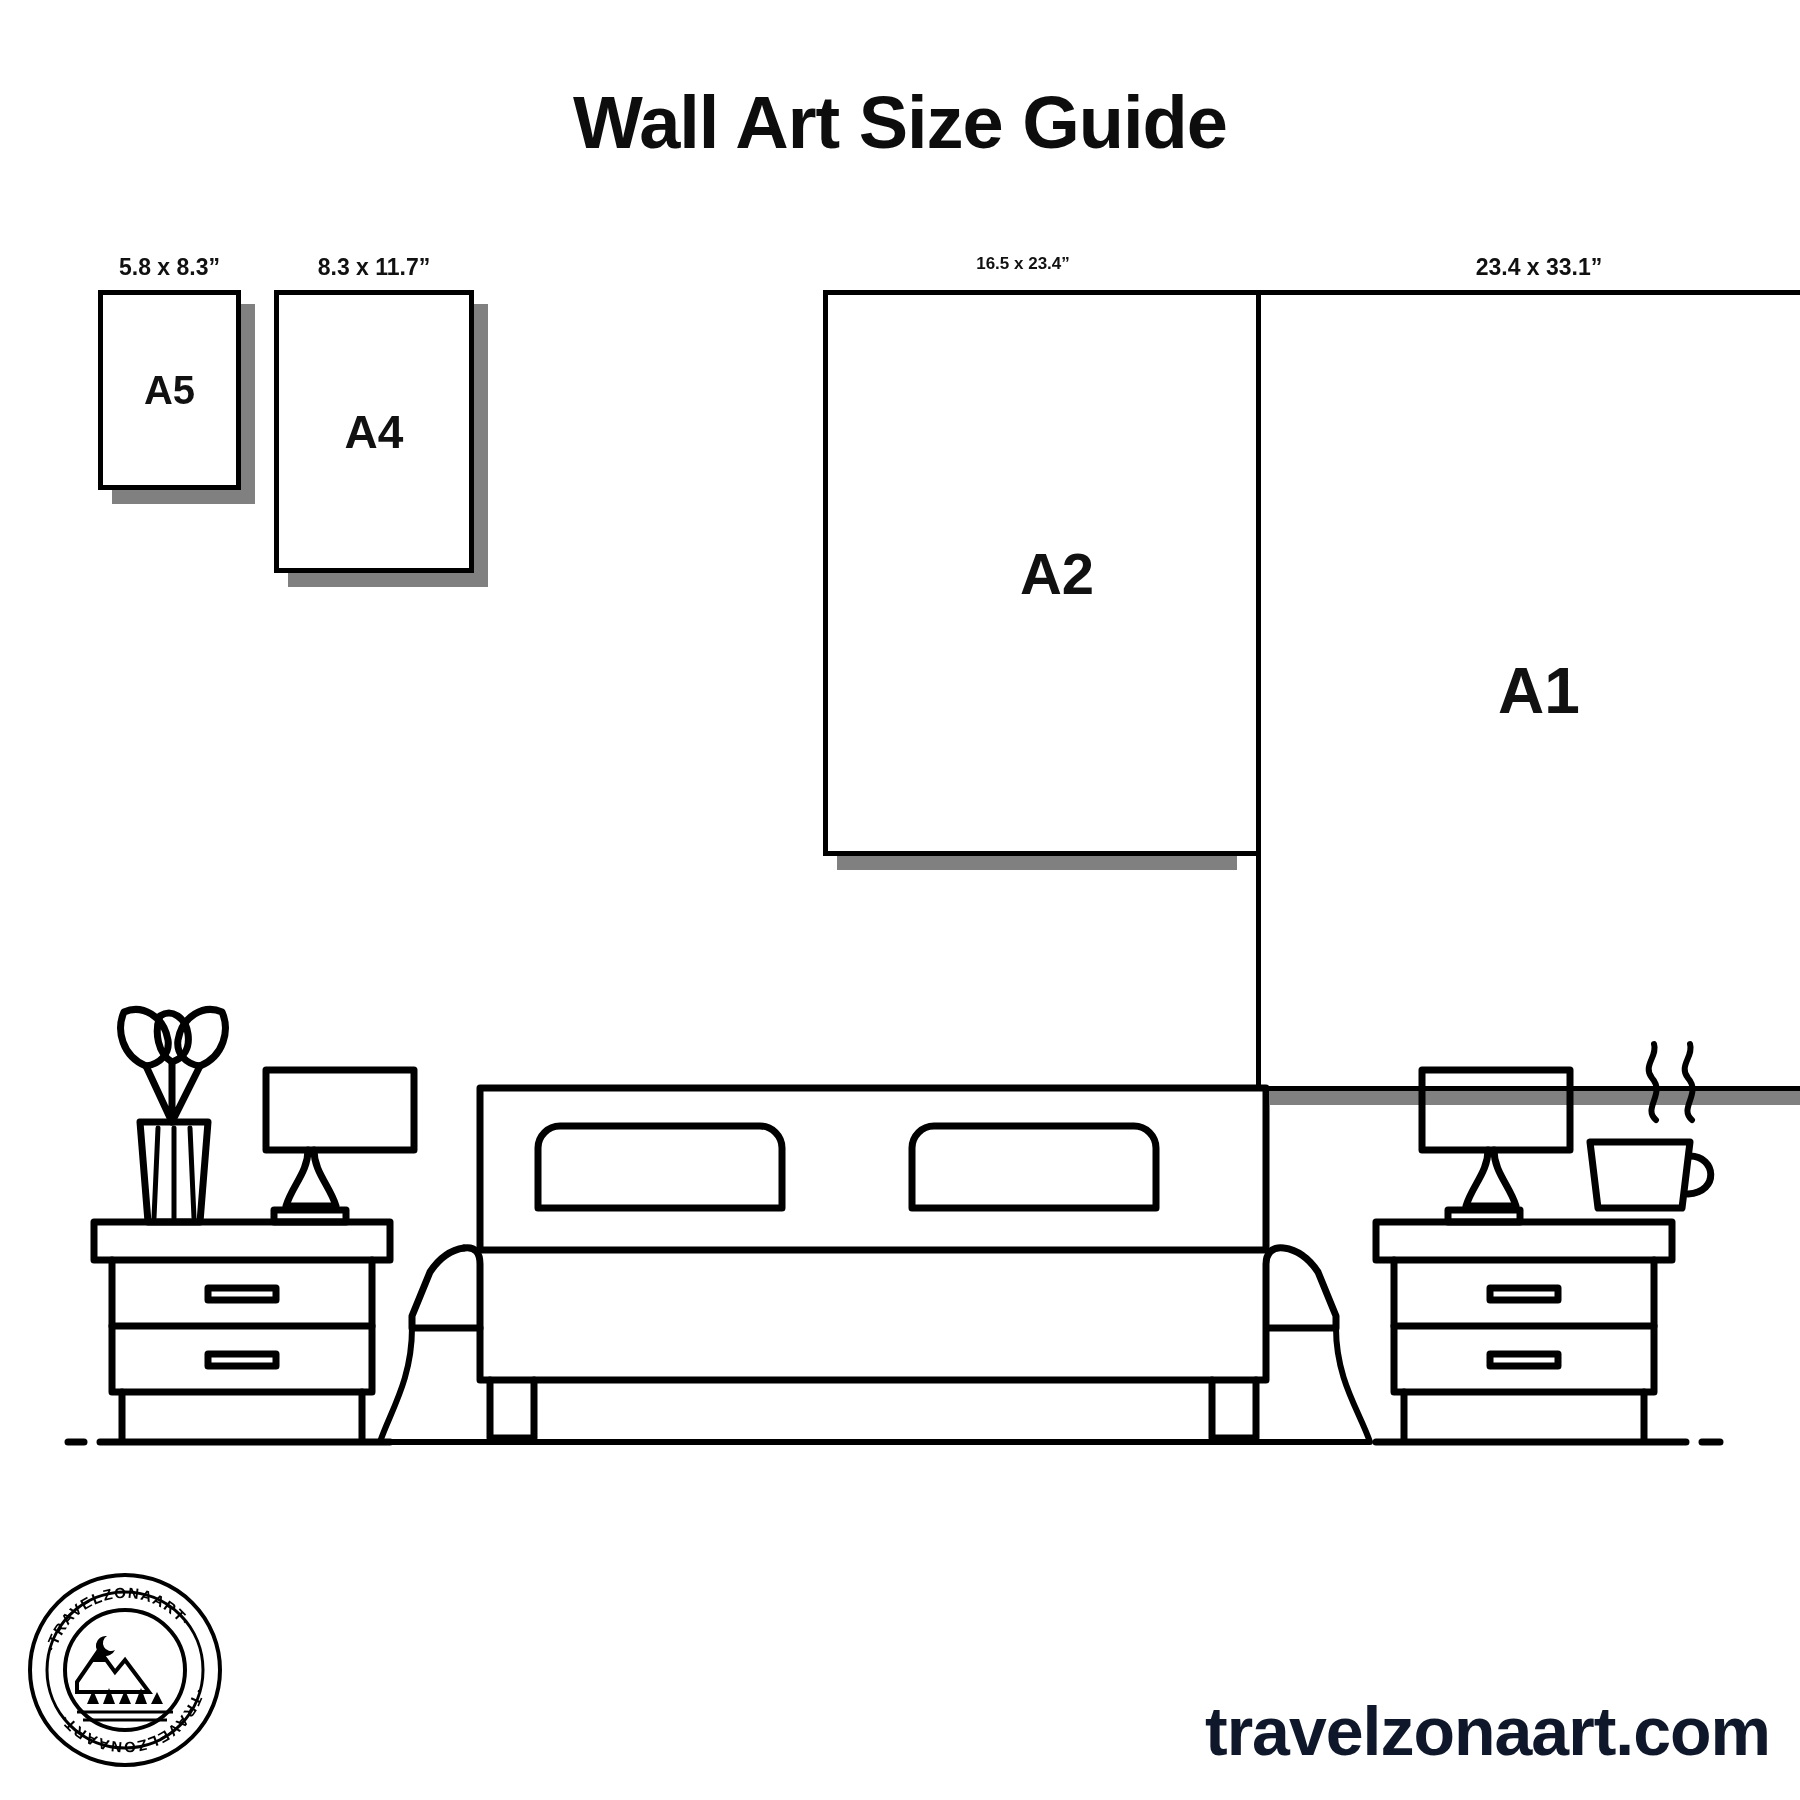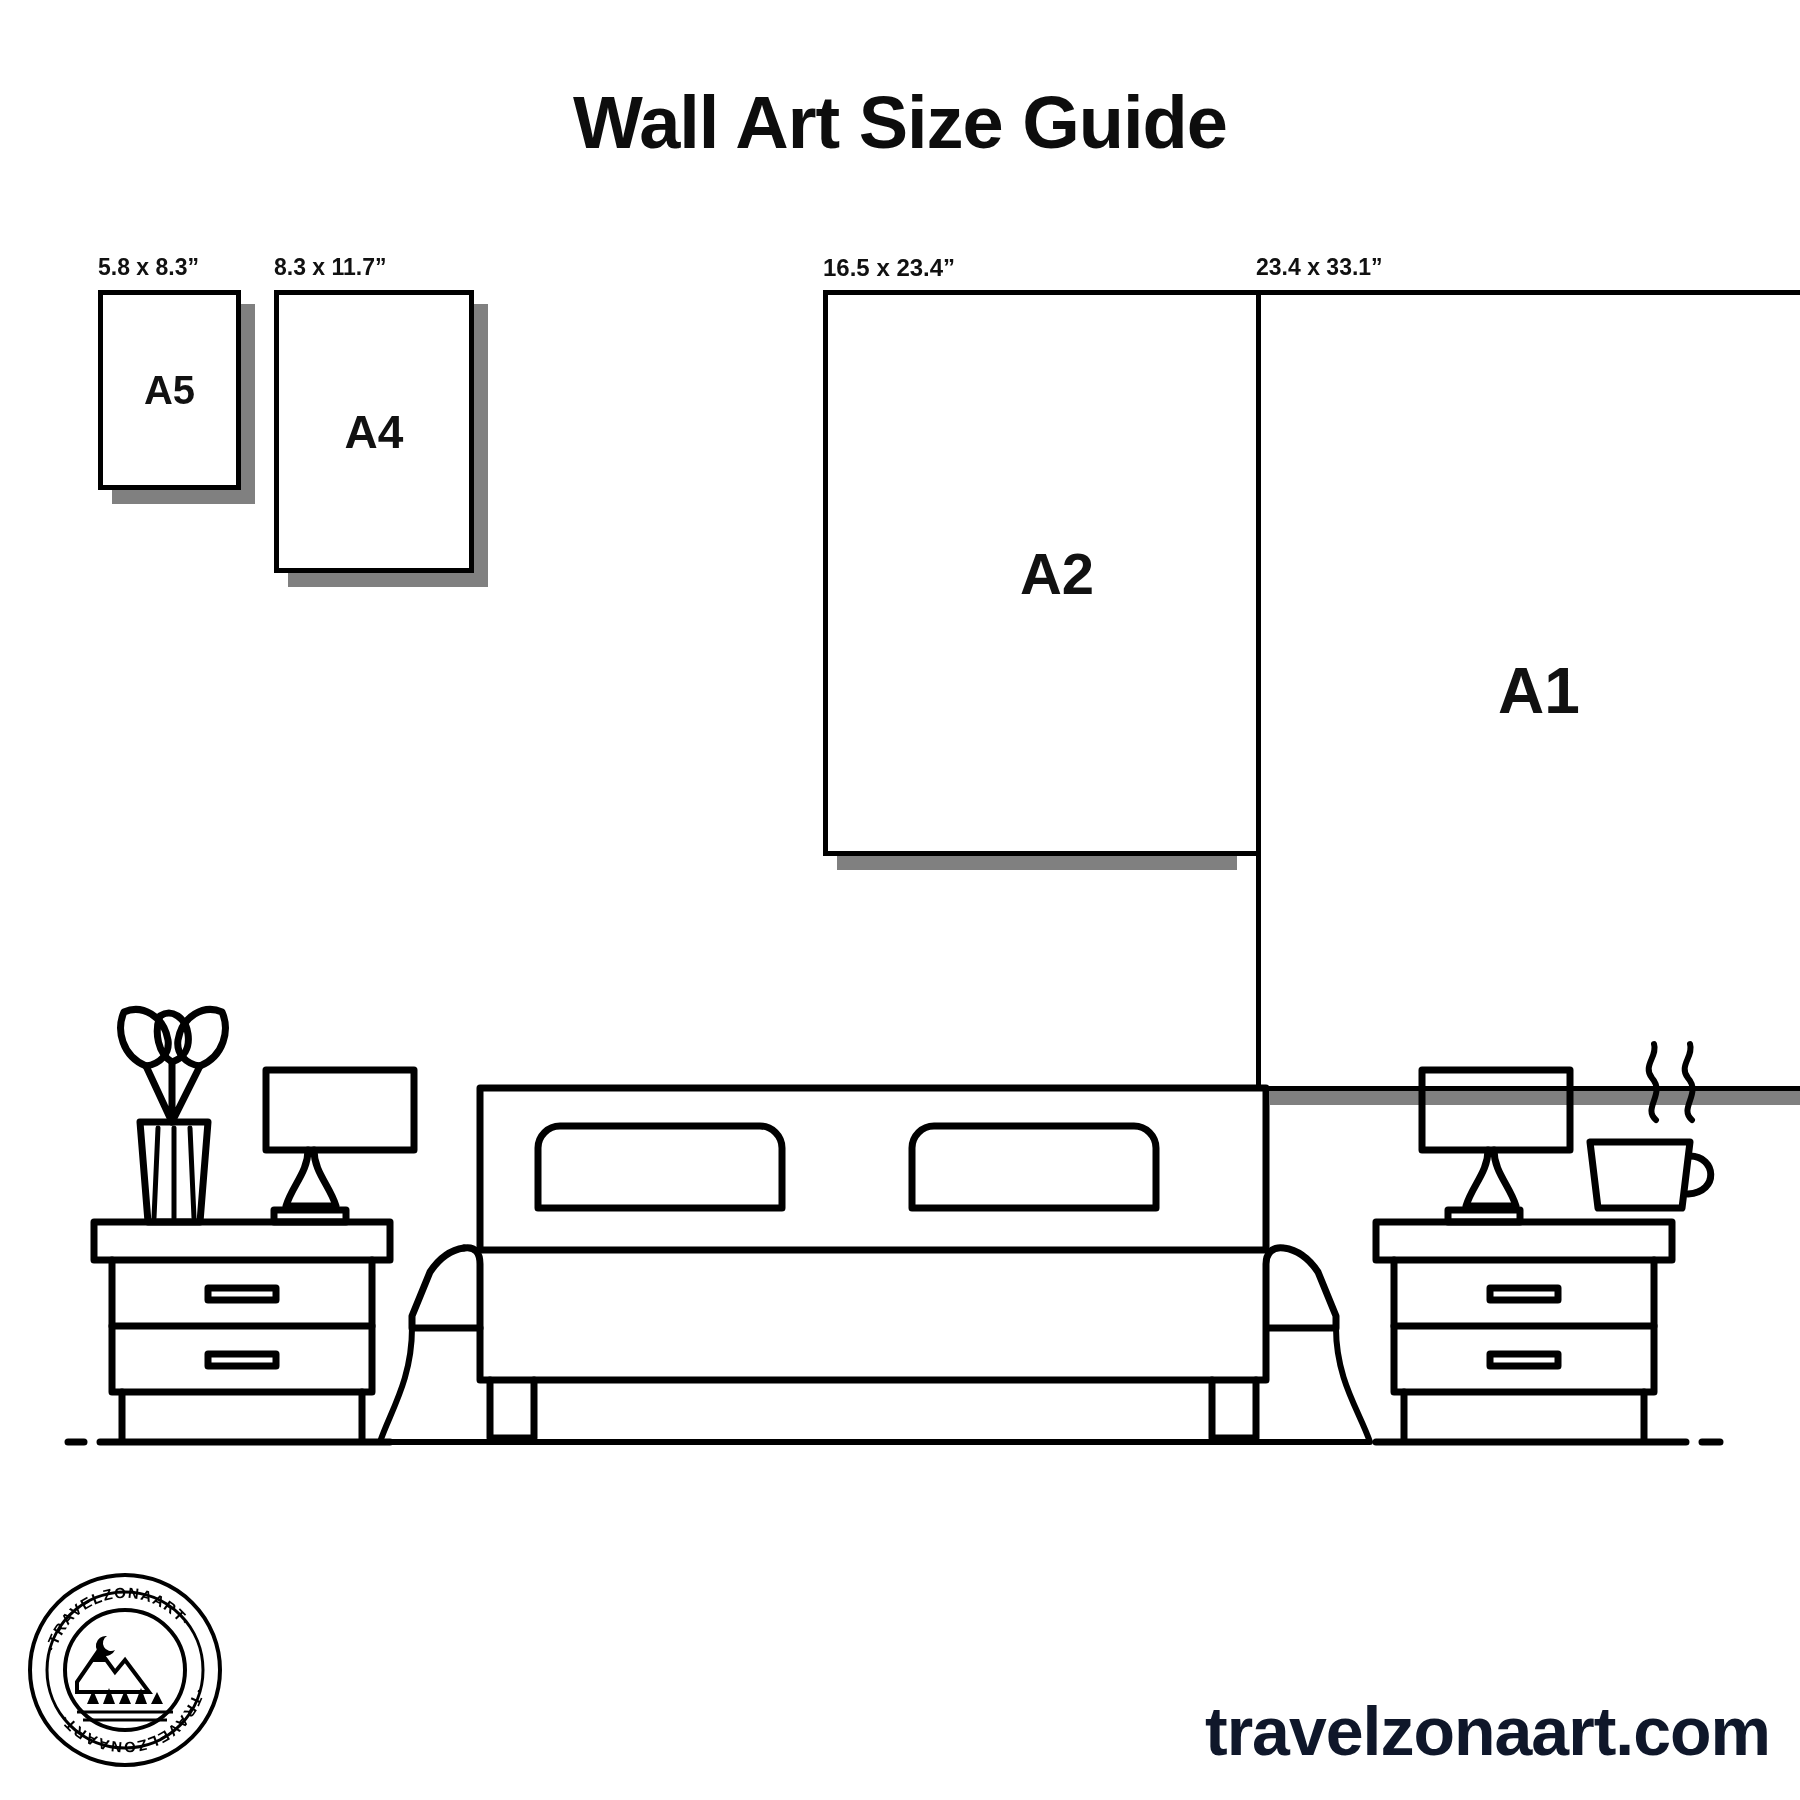--- a/index.html
+++ b/index.html
@@ -38,21 +38,21 @@
     height: 720px;
   }
   .poster-group {
     position: absolute;
     bottom: 0;
   }
   .poster-label {
     position: absolute;
     left: 0;
     width: 100%;
-    text-align: left;
+    text-align: center;
     font-size: 23px;
     font-weight: bold;
     color: #111111;
     white-space: nowrap;
   }
   .poster-shadow {
     position: absolute;
     background: #808080;
   }
   .poster-frame {
@@ -112,21 +112,21 @@
       </div>
     </div>
     <div class="poster-group" style="left: 274px; width: 214px; height: 297px; bottom: auto; top: 0px; padding-left: 24px;">
       <div class="poster-label" style="font-size: 23px; top: -36px; width: 200px;">8.3 x 11.7”</div>
       <div class="poster-shadow" style="left: 14px; top: 14px; width: 200px; height: 283px; background: rgb(128, 128, 128);"></div>
       <div class="poster-frame" style="left: 0px; top: 0px; width: 200px; height: 283px;">
         <span class="poster-name" style="font-size: 46px;">A4</span>
       </div>
     </div>
     <div class="poster-group" style="left: 823px; width: 414px; height: 580px; bottom: auto; top: 0px;">
-      <div class="poster-label" style="font-size: 24px; top: -36px; width: 400px;">16.5 x 23.4”</div>
+      <div class="poster-label" style="font-size: 17px; top: -36px; width: 400px;">16.5 x 23.4”</div>
       <div class="poster-shadow" style="left: 14px; top: 14px; width: 400px; height: 566px; background: rgb(128, 128, 128);"></div>
       <div class="poster-frame" style="left: 0px; top: 0px; width: 468px; height: 566px;">
         <span class="poster-name" style="font-size: 58px;">A2</span>
       </div>
     </div>
     <div class="poster-group" style="left: 1256px; width: 580px; height: 815px; bottom: auto; top: 0px;">
       <div class="poster-label" style="font-size: 23px; top: -36px; width: 566px;">23.4 x 33.1”</div>
       <div class="poster-shadow" style="left: 14px; top: 14px; width: 566px; height: 801px; background: rgb(128, 128, 128);"></div>
       <div class="poster-frame" style="left: 0px; top: 0px; width: 566px; height: 801px;">
         <span class="poster-name" style="font-size: 64px;">A1</span>

